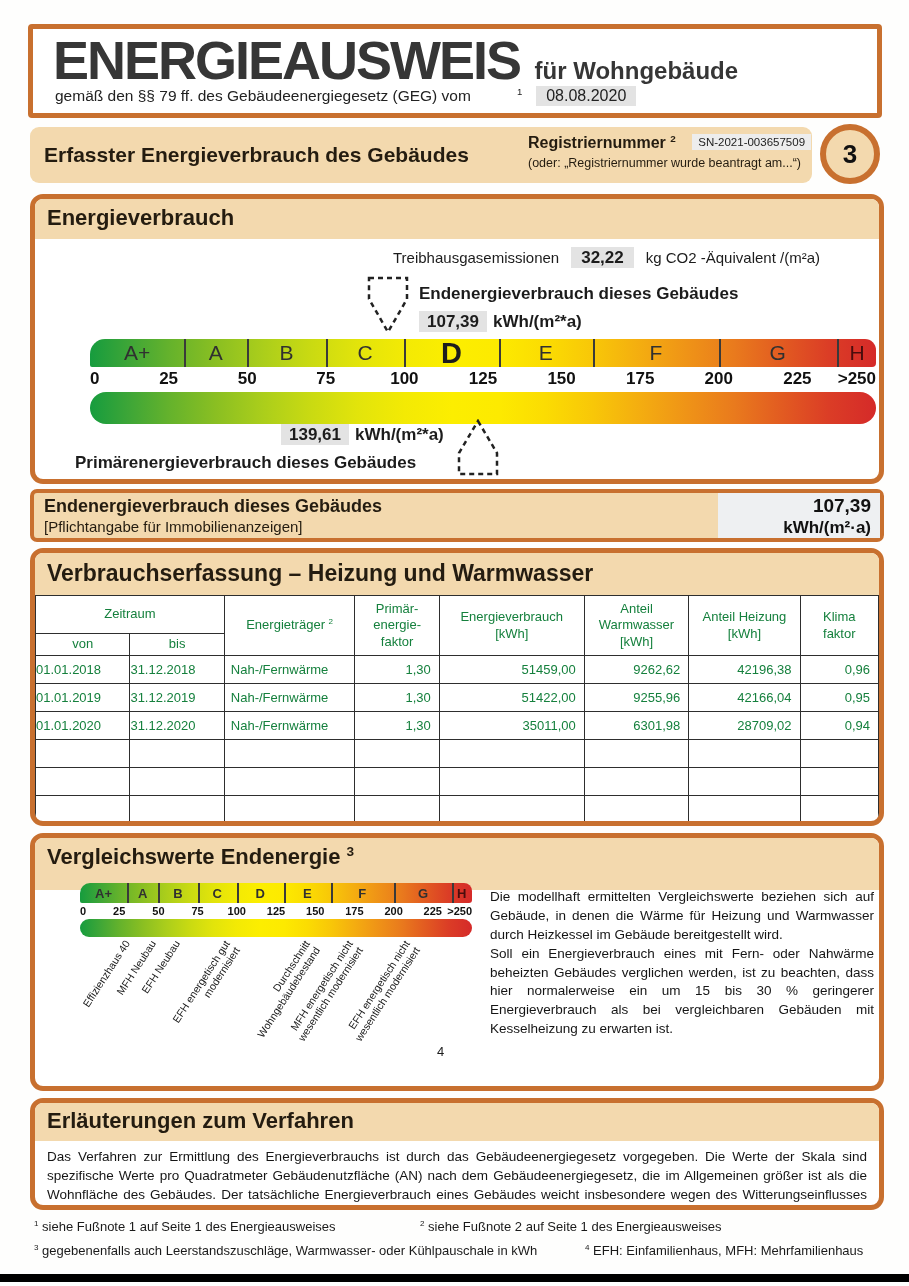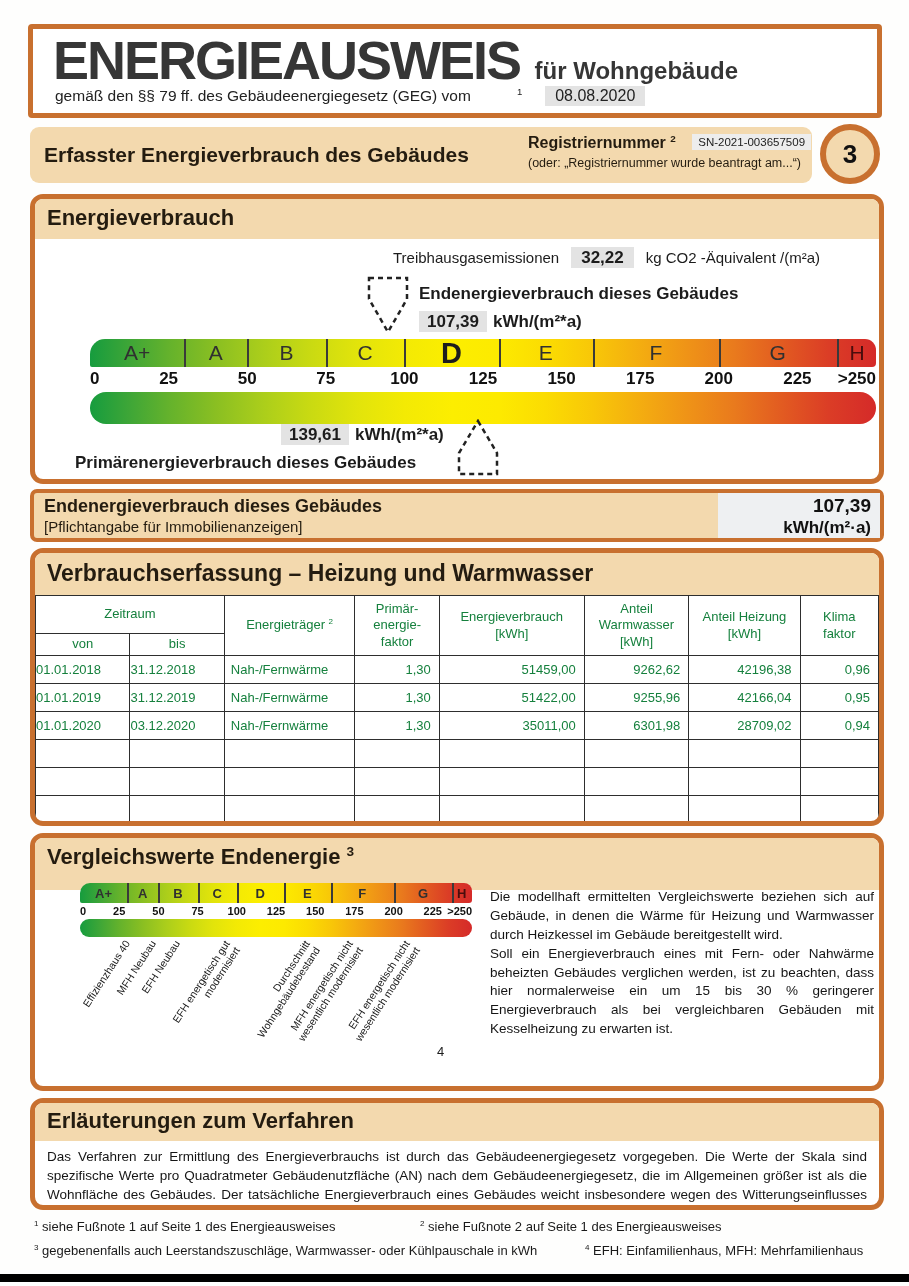--- a/index.html
+++ b/index.html
@@ -19,21 +19,21 @@
   sup{font-size:62%;vertical-align:super;line-height:0}
 
   
   .title-box{position:absolute;left:28px;top:24px;width:854px;height:94px;
     border:5px solid var(--orange);border-radius:4px;background:#fff}
   .title-line{position:absolute;left:20px;top:0px;white-space:nowrap}
   .main-title{font-size:54px;font-weight:700;letter-spacing:-2px;color:#363636}
   .sub-title{font-size:24px;font-weight:700;color:#363636;margin-left:10px}
   .law-line{position:absolute;left:22px;bottom:7px;font-size:15.5px;color:#222;white-space:nowrap}
   .law-line sup{margin-left:46px}
-  .law-date{display:inline-block;background:var(--valbg);padding:1px 10px;margin-left:23px;font-size:16px}
+  .law-date{display:inline-block;background:var(--valbg);padding:1px 10px;margin-left:14px;font-size:16px}
 
   
   .erfasst-bar{position:absolute;left:30px;top:127px;width:782px;height:56px;
     background:var(--tan);border-radius:9px}
   .erfasst-title{position:absolute;left:14px;top:50%;transform:translateY(-50%);
     font-size:21px;font-weight:700;color:#241c10}
   .reg-block{position:absolute;left:498px;top:7px;width:280px;color:#241c10}
   .reg-line1{font-size:16px;font-weight:700;white-space:nowrap}
   .reg-number{display:inline-block;font-size:11.5px;font-weight:400;background:#ededed;
     padding:2px 6px;margin-left:12px;vertical-align:2px;color:#222}
@@ -300,21 +300,21 @@
         <td class="c-date">31.12.2019</td>
         <td class="c-carrier">Nah-/Fernwärme</td>
         <td class="c-num">1,30</td>
         <td class="c-num">51422,00</td>
         <td class="c-num">9255,96</td>
         <td class="c-num">42166,04</td>
         <td class="c-num">0,95</td>
       </tr>
       <tr class="data">
         <td class="c-date">01.01.2020</td>
-        <td class="c-date">03.12.2020</td>
+        <td class="c-date">31.12.2020</td>
         <td class="c-carrier">Nah-/Fernwärme</td>
         <td class="c-num">1,30</td>
         <td class="c-num">35011,00</td>
         <td class="c-num">6301,98</td>
         <td class="c-num">28709,02</td>
         <td class="c-num">0,94</td>
       </tr>
       <tr class="data">
             <td></td>
             <td></td>

